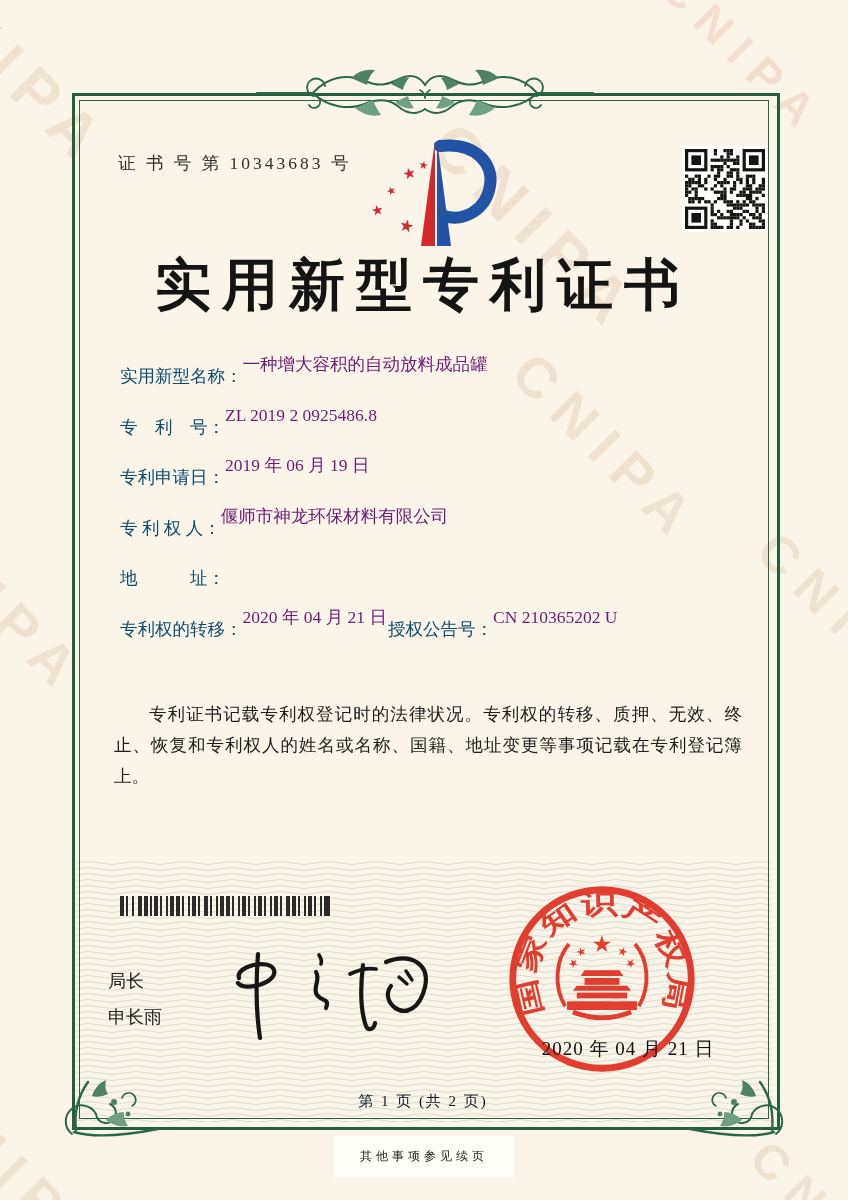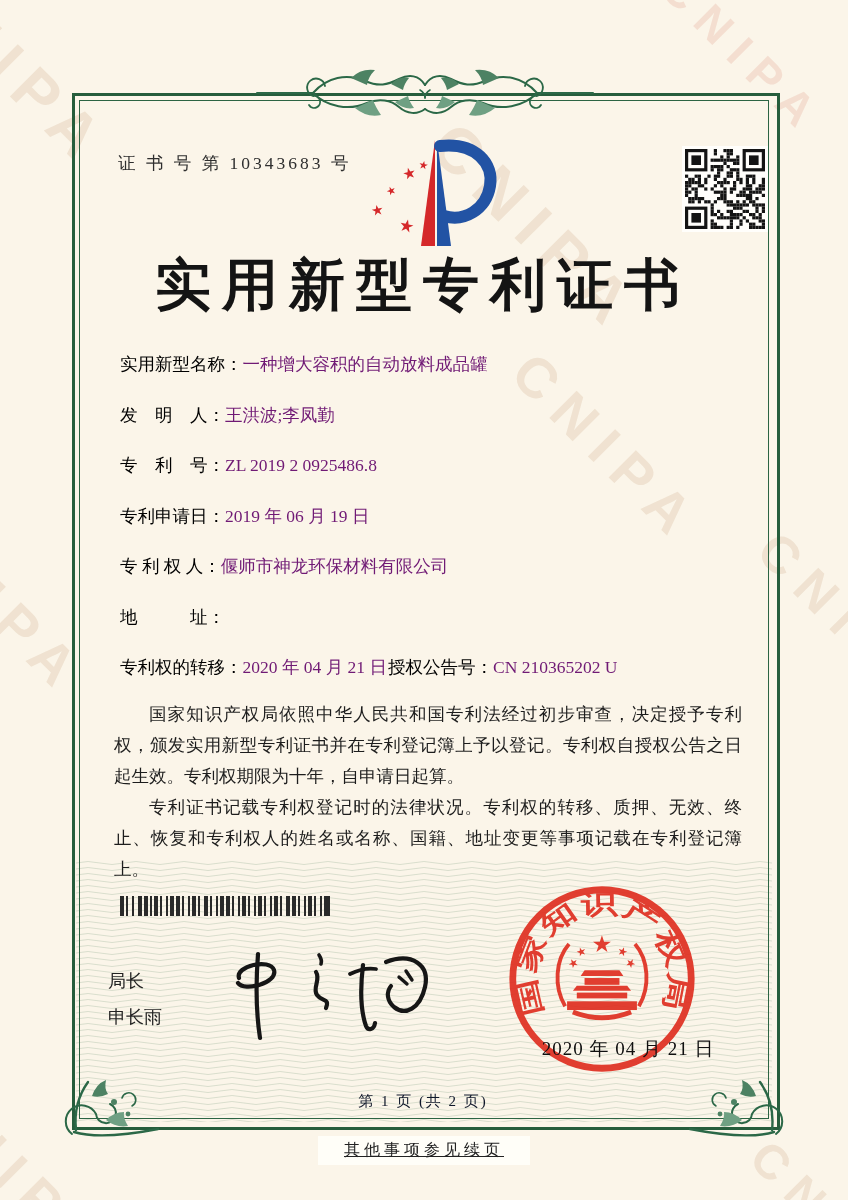--- a/index.html
+++ b/index.html
@@ -29,21 +29,21 @@
   .certno{left:118px;top:151px;font-size:17.5px;letter-spacing:3px;color:#2e2e2e;z-index:2;}
   .logo{left:360px;top:134px;z-index:2;}
   .qr{left:682px;top:146px;width:86px;height:86px;background:#fffefb;padding:3px;box-sizing:border-box;z-index:2;}
   .title{
     left:72px;top:248px;width:702px;text-align:center;z-index:2;
     font-size:56px;font-weight:600;letter-spacing:11px;color:#141414;
   }
   
   .fields{left:120px;top:352px;width:630px;z-index:2;font-size:17.5px;}
   .frow{height:50.5px;display:flex;align-items:flex-start;line-height:24px;}
-  .frow .flabel{white-space:pre;color:#000000;}
+  .frow .flabel{white-space:pre;color:#0c4a6e;margin-top:12px;}
   .frow .fvalue{white-space:pre;color:#701a75;}
   .frow.double{position:relative;}
   .cell2{position:absolute;left:268px;top:0;display:flex;text-align:right;}
   
   .bodytext{
     left:114px;top:699px;width:628px;z-index:2;
     font-size:17.5px;line-height:31px;text-align:justify;color:#1d1d1d;
   }
   .bodytext p{margin:0;text-indent:2em;}
   
@@ -53,22 +53,22 @@
   .seal{left:505px;top:882px;z-index:3;opacity:0.9;}
   .sealdate{
     left:528px;top:1036px;width:200px;text-align:center;z-index:4;
     font-size:19px;letter-spacing:1px;color:#101010;
   }
   .pagenum{left:72px;top:1092px;width:702px;text-align:center;font-size:15px;letter-spacing:2px;color:#0f172a;z-index:2;}
   .footnote{
     left:0;top:1136px;width:848px;text-align:center;z-index:2;
   }
   .footnote span{
-    display:inline-block;background:#fffef8;padding:4px 26px;
-    font-size:16px;letter-spacing:4px;color:#222;text-decoration:underline;
+    display:inline-block;background:#fffef8;padding:12px 26px;
+    font-size:12px;letter-spacing:4px;color:#222;
   }
   .ornament{z-index:3;pointer-events:none;}
 </style>
 </head>
 <body>
 
 <div class="wm" style="left:-58px;top:-52px;font-size:62px;">CNIPA</div>
 <div class="wm pink" style="left:688px;top:-40px;font-size:46px;">CNIPA</div>
 <div class="wm" style="left:468px;top:108px;font-size:64px;">CNIPA</div>
 <div class="wm" style="left:545px;top:340px;font-size:56px;">CNIPA</div>
@@ -417,24 +417,20 @@
   </svg>
 
 <div class="abs title">实用新型专利证书</div>
 
 <div class="abs fields">
   <div class="frow">
     <span class="flabel">实用新型名称：</span>
       <span class="fvalue">一种增大容积的自动放料成品罐</span>
   </div>
   <div class="frow">
-    <span class="flabel">发　明　人：</span>
-      <span class="fvalue">王洪波;李凤勤</span>
-  </div>
-  <div class="frow">
     <span class="flabel">专　利　号：</span>
       <span class="fvalue">ZL 2019 2 0925486.8</span>
   </div>
   <div class="frow">
     <span class="flabel">专利申请日：</span>
       <span class="fvalue">2019 年 06 月 19 日</span>
   </div>
   <div class="frow">
     <span class="flabel">专 利 权 人：</span>
       <span class="fvalue">偃师市神龙环保材料有限公司</span>
@@ -446,21 +442,20 @@
     <span class="flabel">专利权的转移：</span>
       <span class="fvalue">2020 年 04 月 21 日</span>
     <span class="cell2">
       <span class="flabel">授权公告号：</span>
         <span class="fvalue">CN 210365202 U</span>
     </span>
   </div>
 </div>
 
 <div class="abs bodytext">
-  <p>国家知识产权局依照中华人民共和国专利法经过初步审查，决定授予专利权，颁发实用新型专利证书并在专利登记簿上予以登记。专利权自授权公告之日起生效。专利权期限为十年，自申请日起算。</p>
   <p>专利证书记载专利权登记时的法律状况。专利权的转移、质押、无效、终止、恢复和专利权人的姓名或名称、国籍、地址变更等事项记载在专利登记簿上。</p>
 </div>
 
 <svg class="abs barcode" id="barcode" width="216" height="20">
     <rect x="0" y="0" width="2" height="20" fill="#2a2a2a"></rect>
     <rect x="2" y="0" width="2" height="20" fill="#2a2a2a"></rect>
     <rect x="6" y="0" width="2" height="20" fill="#2a2a2a"></rect>
     <rect x="12" y="0" width="2" height="20" fill="#2a2a2a"></rect>
     <rect x="18" y="0" width="2" height="20" fill="#2a2a2a"></rect>
     <rect x="20" y="0" width="2" height="20" fill="#2a2a2a"></rect>

